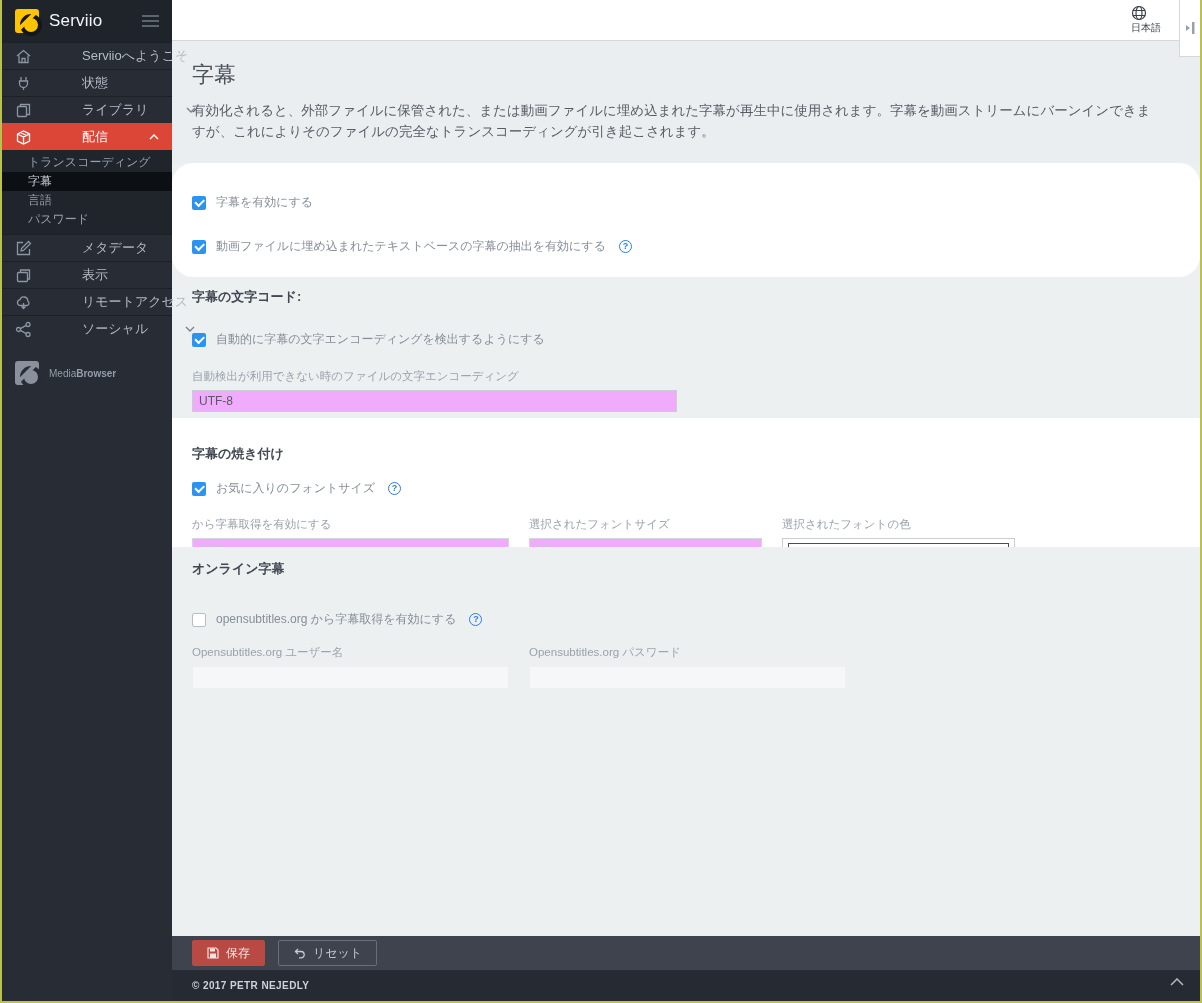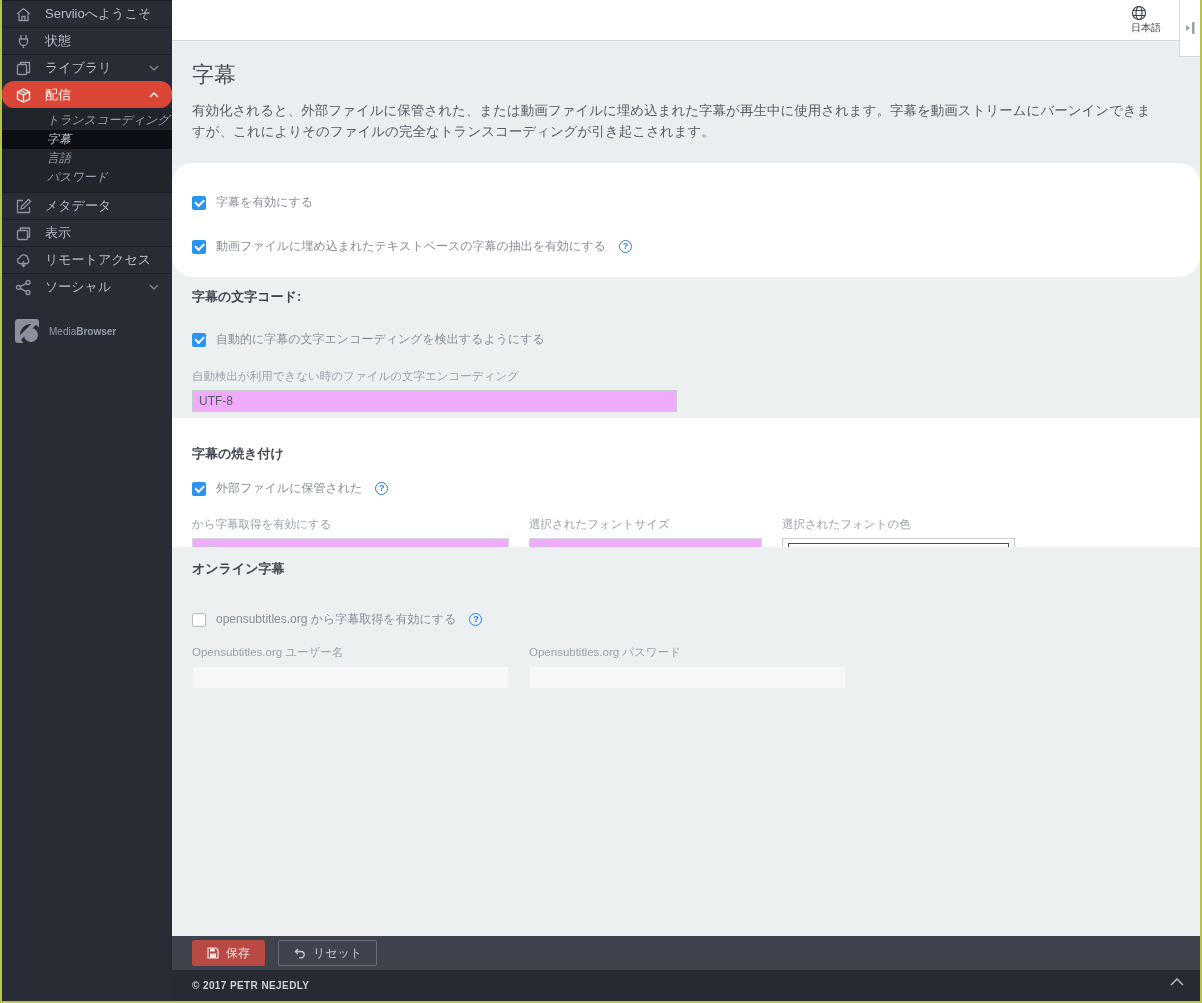--- a/index.html
+++ b/index.html
@@ -18,29 +18,29 @@
   
   .sidebar { position:absolute; left:0; top:0; bottom:0; width:170px; background:#272c35; z-index:2; }
   .logo-row { height:42px; background:#1f242b; display:flex; align-items:center; padding:0 13px; }
   .logo-badge { width:24px; height:24px; background:#ffc400; border-radius:3px; position:relative; flex:0 0 auto; }
   .logo-badge::before { content:""; position:absolute; left:5px; top:5px; width:14px; height:14px; border:4px solid #15161a; border-radius:50%; }
   .logo-badge::after { content:""; position:absolute; left:10px; top:-1px; width:4px; height:26px; background:#ffc400; transform:rotate(45deg); }
   .brand-name { color:#f2f4f7; font-size:17px; margin-left:10px; letter-spacing:.2px; }
   .hamburger { margin-left:auto; cursor:pointer; padding:3px 0; }
   .hamburger span { display:block; width:17px; height:2px; background:#5d6573; margin:3px 0; }
 
-  .nav-item { height:27px; display:flex; align-items:center; padding:0 13px; border-top:1px solid rgba(0,0,0,.25); cursor:pointer; }
+  .nav-item { height:27px; display:flex; align-items:center; padding:0 13px; border-top:1px solid rgba(0,0,0,.25); cursor:pointer;gap:37px; }
   .nav-item .icon { width:17px; height:17px; color:#8d95a3; flex:0 0 auto; }
   .nav-item .lbl { margin-left:13px; font-size:13px; color:#b5bcc8; white-space:nowrap; }
   .nav-item .chev { margin-left:auto; color:#7b London8390; color:#7b8390; }
-  .nav-item.active { background:#dc4636; border-top-color:transparent;border-radius:12px; }
+  .nav-item.active { background:#dc4636; border-top-color:transparent; }
   .nav-item.active .icon, .nav-item.active .lbl, .nav-item.active .chev { color:#ffffff; }
 
   .submenu { background:#20242b; padding:3px 0 5px; }
-  .submenu-item { height:19px; display:flex; align-items:center; padding-left:45px; font-size:12px; color:#98a0ad; cursor:pointer;font-style:italic; }
+  .submenu-item { height:19px; display:flex; align-items:center; padding-left:26px; font-size:12px; color:#98a0ad; cursor:pointer; }
   .submenu-item.selected { background:#0c0f13; color:#ccd1d9; }
 
   .mb-block { margin-top:19px; padding:0 13px; display:flex; align-items:center; cursor:pointer; }
   .mb-badge { width:24px; height:24px; background:#8a919d; border-radius:3px; position:relative; flex:0 0 auto; }
   .mb-badge::before { content:""; position:absolute; left:5px; top:5px; width:14px; height:14px; border:4px solid #272c35; border-radius:50%; }
   .mb-badge::after { content:""; position:absolute; left:10px; top:-1px; width:4px; height:26px; background:#8a919d; transform:rotate(45deg); }
   .mb-text { margin-left:10px; font-size:10px; color:#959daa; }
   .mb-text .b { font-weight:bold; }
 
   
@@ -93,20 +93,29 @@
   .btn-reset { background:transparent; border:1px solid #686e79; color:#c6cbd2; }
 
   .footer { height:31px; background:#262a32; display:flex; align-items:center; padding:0 20px; flex:0 0 auto; position:relative; }
   .copyright { font-size:10px; font-weight:bold; color:#ced3da; letter-spacing:.4px; }
   .to-top { position:absolute; right:16px; top:8px; color:#aeb4bc; cursor:pointer; }
 </style>
 </head>
 <body>
 
 <div class="sidebar">
+  <div class="logo-row">
+    <div class="logo-badge"></div>
+    <div class="brand-name">Serviio</div>
+    <div class="hamburger">
+        <span></span>
+        <span></span>
+        <span></span>
+      </div>
+  </div>
 
   <div class="nav-item">
     <span class="icon">
       <svg viewBox="0 0 17 17" width="17" height="17" fill="none" stroke="currentColor" stroke-width="1.3">
           <path d="M2 8 L8.5 2.5 L15 8 M4 7.5 V14.5 H13 V7.5 M7 14.5 V10.5 H10 V14.5"></path>
         </svg>
     </span>
     <span class="lbl">Serviioへようこそ</span>
   </div>
 
@@ -253,21 +262,21 @@
       <span class="cb-label">自動的に字幕の文字エンコーディングを検出するようにする</span>
     </div>
     <div class="field-label" style="margin-top:21px;">自動検出が利用できない時のファイルの文字エンコーディング</div>
     <input class="text-input" style="width: 485px; margin-top: 6px;" value="UTF-8">
   </div>
 
   <div class="section sec-white sec3">
     <div class="sec-heading">字幕の焼き付け</div>
     <div class="cb-row" style="margin-top:17px;">
       <span class="checkbox checked"></span>
-      <span class="cb-label">外部ファイルに保管された</span>
+      <span class="cb-label">お気に入りのフォントサイズ</span>
       <span class="help-icon"></span>
     </div>
     <div class="cols">
       <div class="col col1">
         <div class="field-label">から字幕取得を有効にする</div>
         <input class="text-input dim" placeholder="Arial" style="">
       </div>
       <div class="col col2">
         <div class="field-label">選択されたフォントサイズ</div>
         <input class="text-input dim" placeholder="18" style="">

